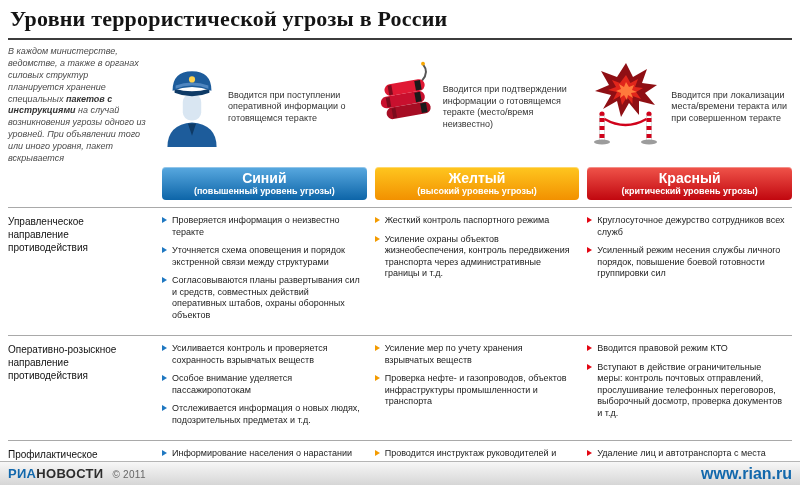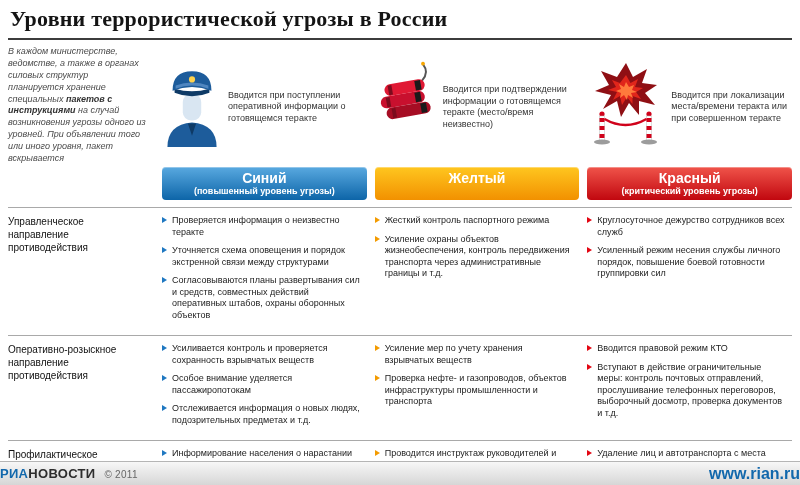--- a/index.html
+++ b/index.html
@@ -43,21 +43,21 @@
   .tri { flex:0 0 auto; width:0; height:0; margin-top:2px;
          border-top:3.5px solid transparent; border-bottom:3.5px solid transparent; border-left:5.5px solid #999; }
   .cell-blue .tri   { border-left-color:#1f78c1; }
   .cell-yellow .tri { border-left-color:#f39b00; }
   .cell-red .tri    { border-left-color:#e30613; }
 
   
   .footer {
     position:absolute; left:0; right:0; bottom:0; height:24px;
     background:linear-gradient(#f7f7f7,#d6d6d6); border-top:1px solid #b5b5b5;
-    display:flex; align-items:center; justify-content:space-between; padding:0 0;
+    display:flex; align-items:center; justify-content:space-between; padding:0 8px;
   }
   .brand { font-size:13px; font-weight:bold; letter-spacing:.3px; }
   .brand-ria { color:#1268ac; } .brand-novosti { color:#2d2d2d; }
   .brand-copy { font-size:10px; font-weight:normal; color:#666; margin-left:5px; }
   .site-url { font-size:16px; font-weight:bold; color:#1268ac; text-decoration:none; }
 </style>
 </head>
 <body>
 
 <div class="header">
@@ -136,20 +136,21 @@
 </div>
 
 <div class="grid banner-grid">
   <div></div>
   <div class="banner banner-blue">
     <div class="banner-name">Синий</div>
     <div class="banner-sub">(повышенный уровень угрозы)</div>
   </div>
   <div class="banner banner-yellow">
     <div class="banner-name">Желтый</div>
+    <div class="banner-sub">(высокий уровень угрозы)</div>
   </div>
   <div class="banner banner-red">
     <div class="banner-name">Красный</div>
     <div class="banner-sub">(критический уровень угрозы)</div>
   </div>
 </div>
 
 <div class="grid content-row">
   <div class="row-label">Управленческое направление противодействия</div>
   <ul class="cell cell-blue">

